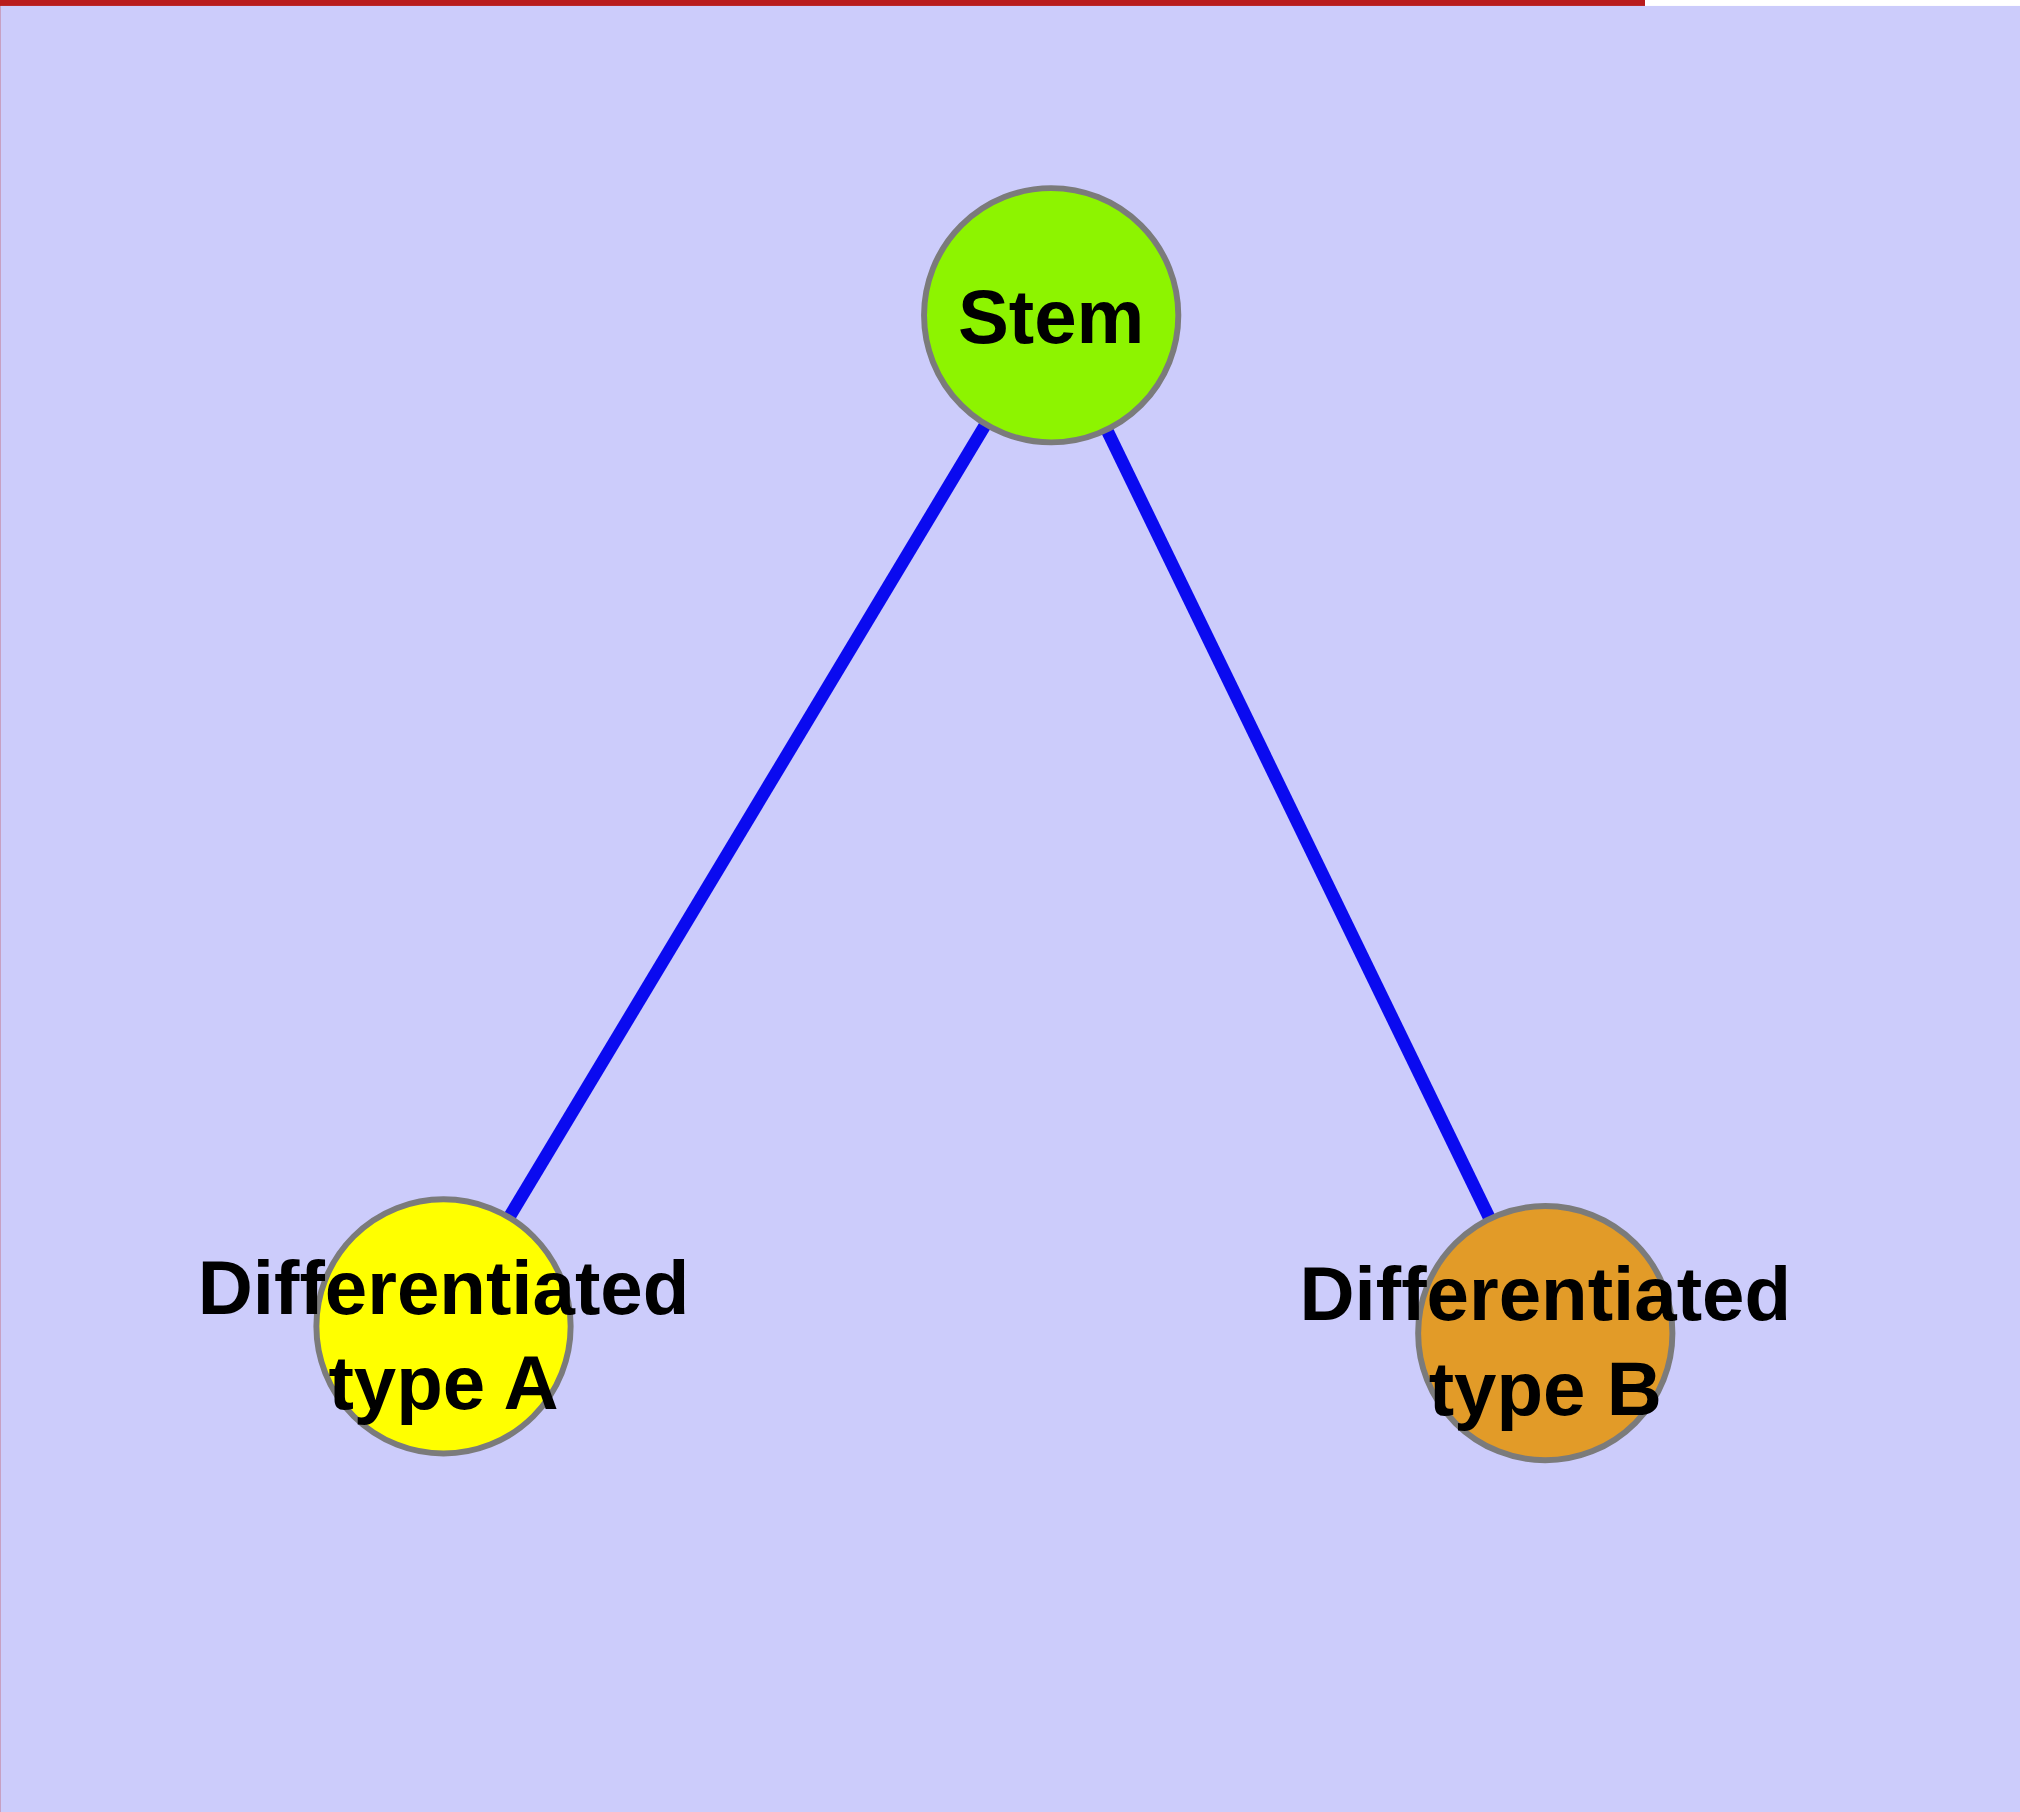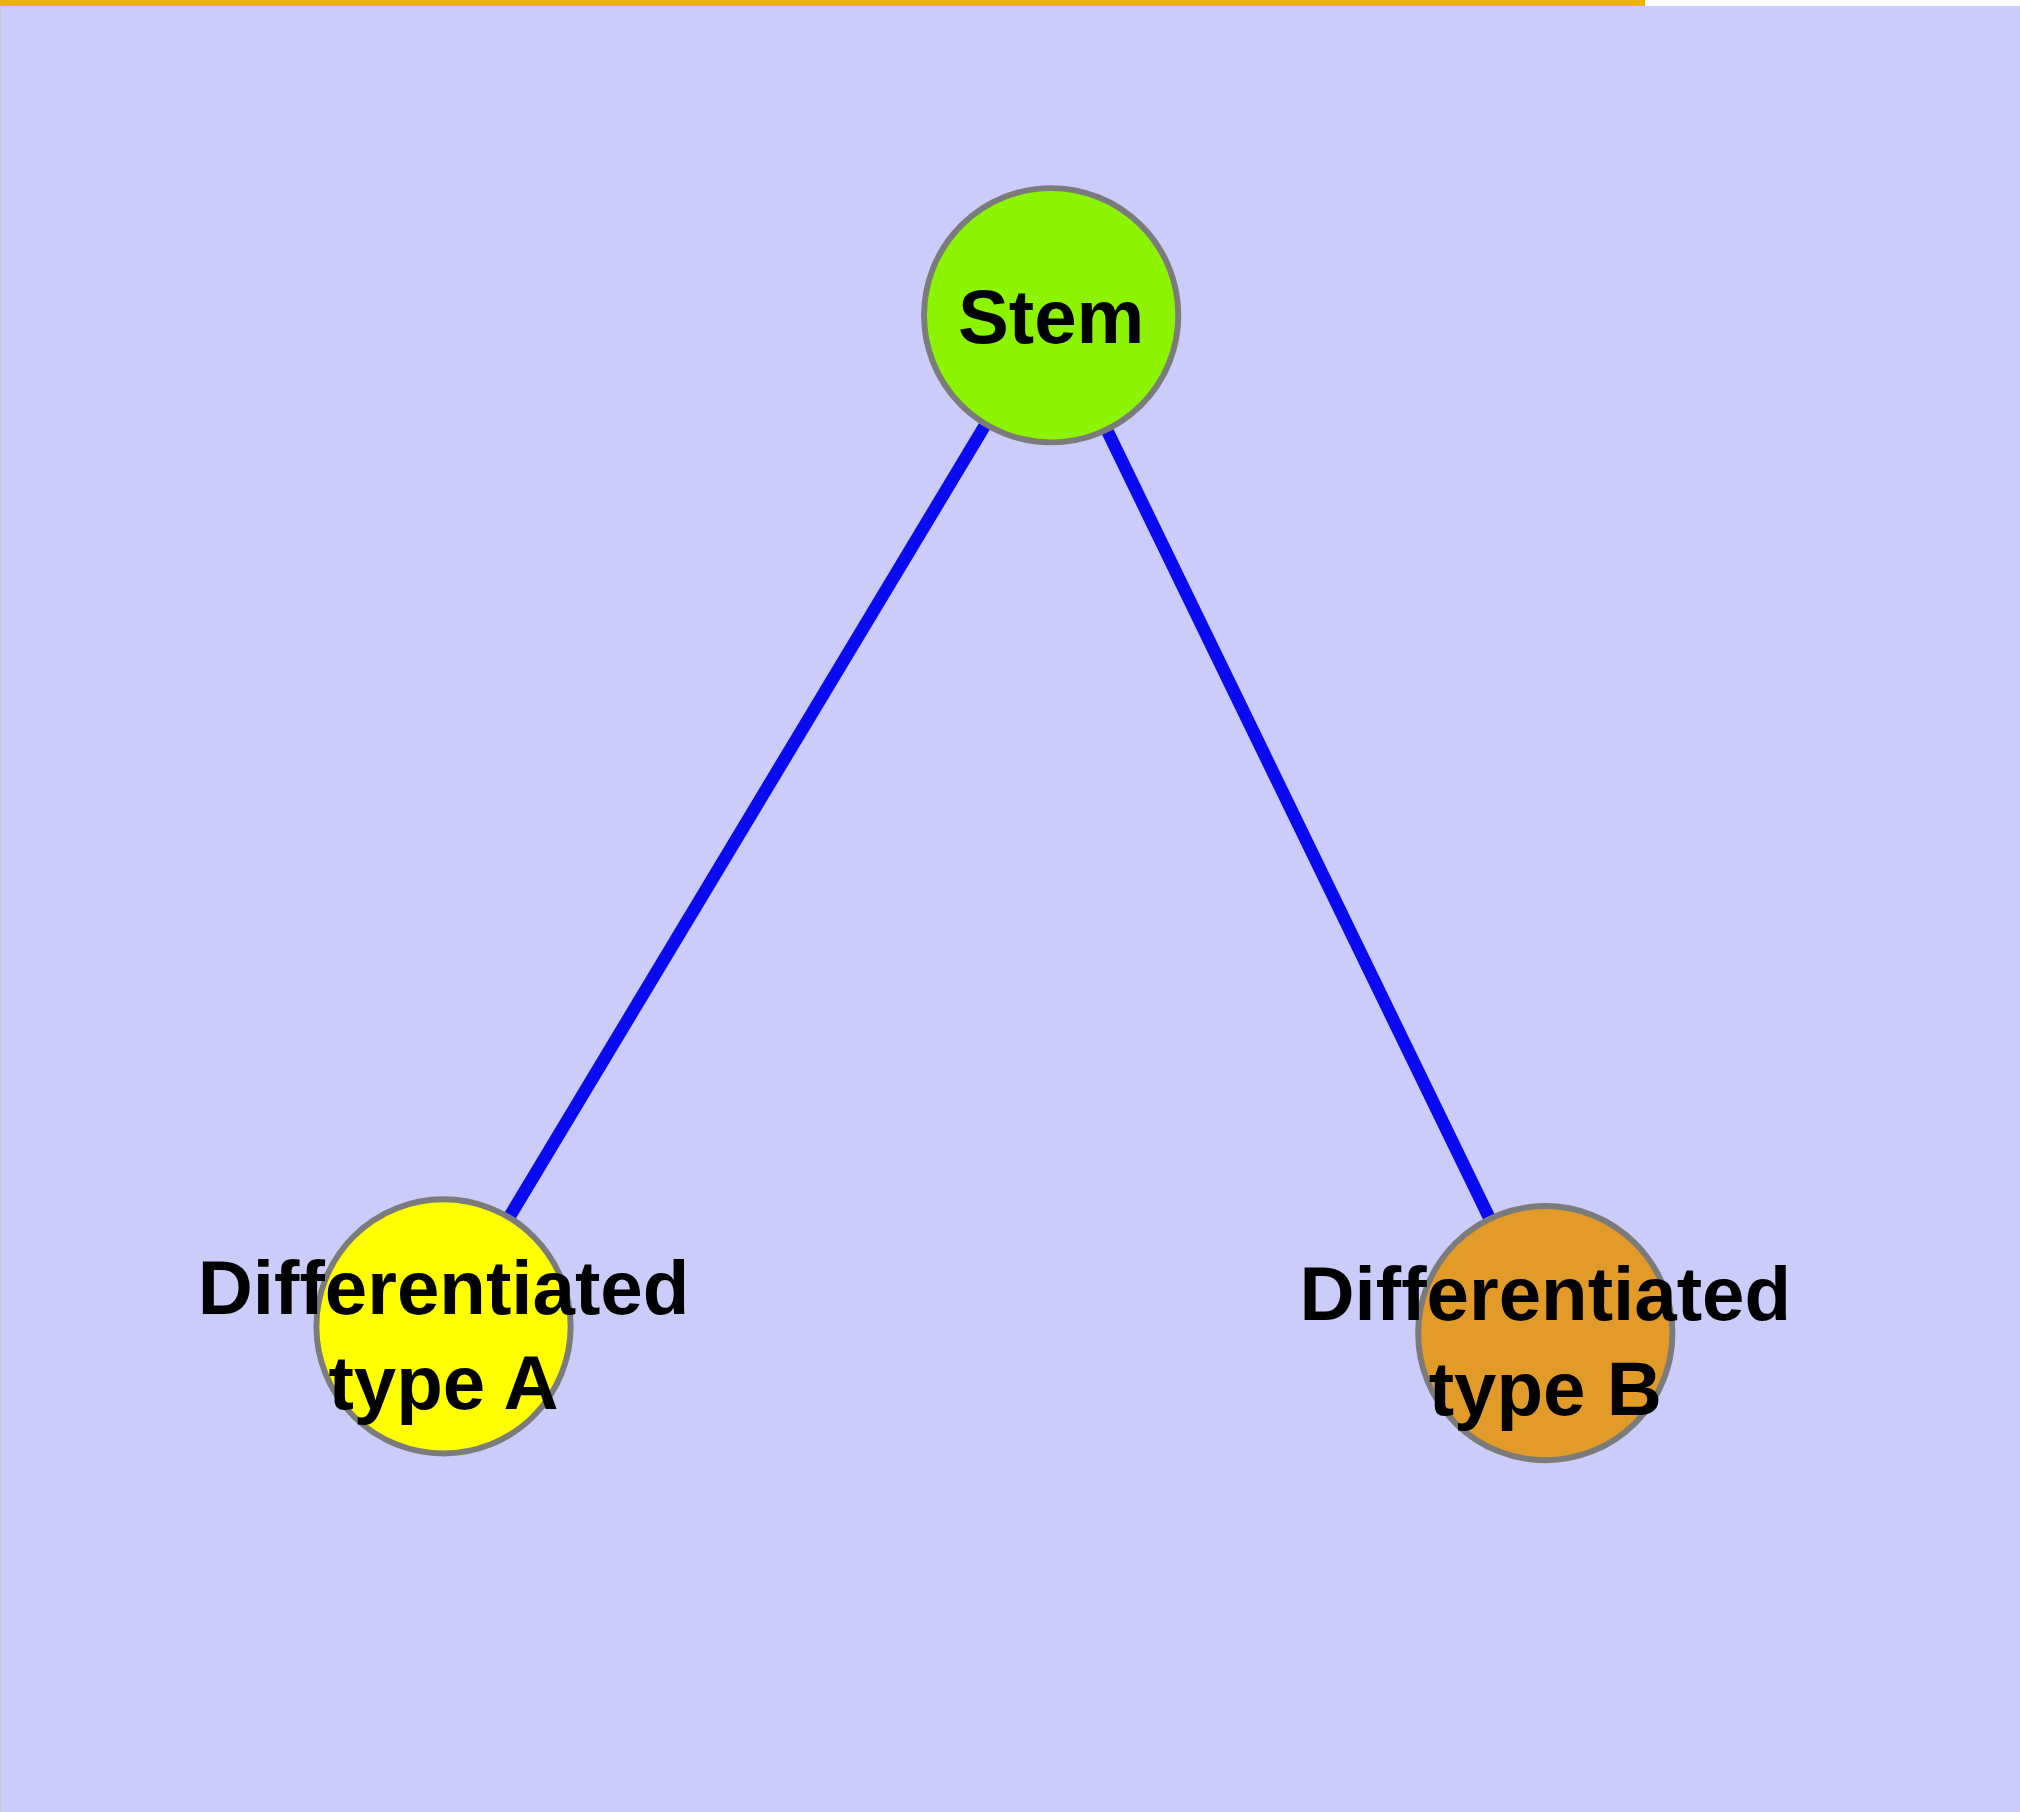--- a/index.html
+++ b/index.html
@@ -4,21 +4,21 @@
 <style>
   html, body {
     margin: 0;
     padding: 0;
     background: #ffffff;
   }
   .canvas-wrap {
     width: 1645px;
     height: 1812px;
     position: relative;
-    background: #eab308;
+    background: #b91c1c;
   }
   svg.diagram {
     display: block;
     width: 2021px;
     height: 1812px;
   }
   .edge {
     stroke-width: 15;
     stroke-linecap: butt;
     fill: none;

